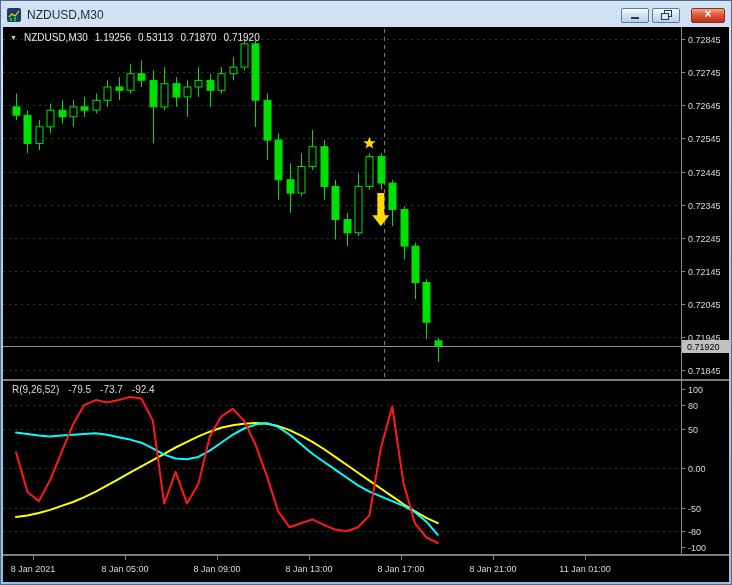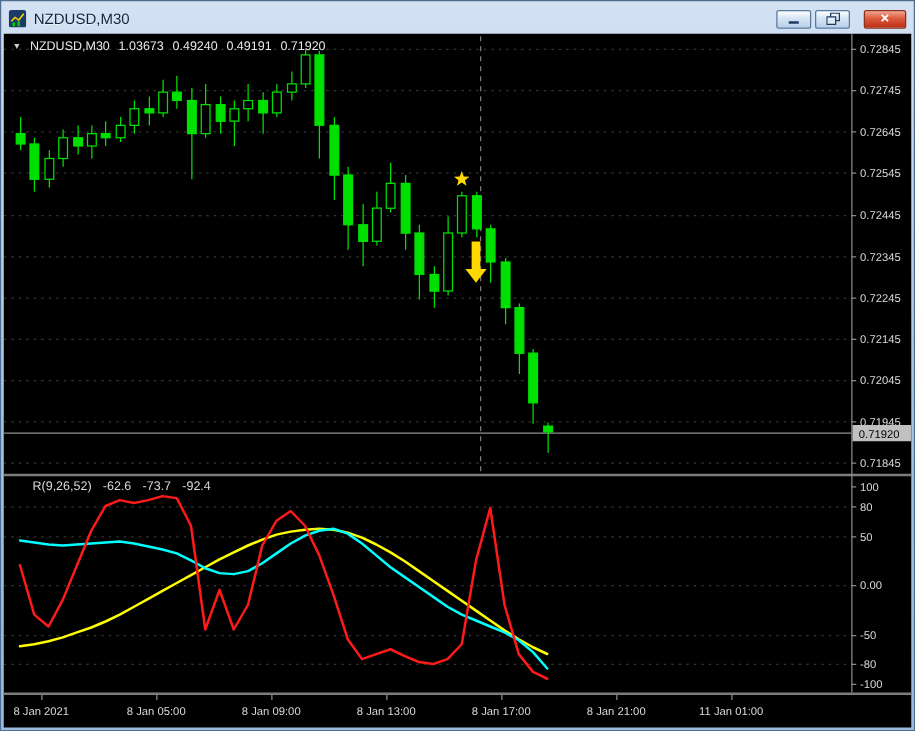--- a/index.html
+++ b/index.html
@@ -12,21 +12,21 @@
   .wb{box-sizing:border-box;width:28px;height:15px;border:1px solid #5a7a9c;border-radius:2px;padding:0;
       background:linear-gradient(#ffffff,#d8e6f4 40%,#b9d0ea);display:flex;align-items:center;justify-content:center;}
   .wb.close{width:34px;margin-left:8px;border-color:#8c2f1b;background:linear-gradient(#f2a58f,#dd5a3c 45%,#bf2f16);}
   .glyph-close{color:#fff;font-size:12px;font-weight:bold;line-height:1;margin-top:-2px;}
   .client{position:relative;width:726px;height:555px;background:#000;overflow:hidden;}
   #chart-svg{position:absolute;left:0;top:0;}
   #chart-svg text{font-family:"Liberation Sans",sans-serif;}
   .chart-info{position:absolute;left:7px;top:5px;display:flex;align-items:center;gap:7px;
               color:#e8e8e8;font-size:10px;white-space:nowrap;}
   .chart-info .dd{font-size:7px;color:#d0d0d0;}
-  .ind-info{position:absolute;left:23px;top:357px;display:flex;gap:9px;color:#dadada;font-size:10px;white-space:nowrap;}
+  .ind-info{position:absolute;left:9px;top:357px;display:flex;gap:9px;color:#dadada;font-size:10px;white-space:nowrap;}
 </style>
 </head>
 <body>
 
 <div class="window">
   <div class="titlebar">
     <span class="app-icon">
       <svg width="14" height="14" viewBox="0 0 14 14">
         <rect x="0" y="0" width="14" height="14" rx="2" fill="#1c3c67"></rect>
         <polyline points="2,9 5,6 8,8 12,3" fill="none" stroke="#ffd800" stroke-width="1.2"></polyline>
@@ -207,26 +207,26 @@
         <text x="398" y="545" text-anchor="middle" fill="#d9d9d9" font-size="9">8 Jan 17:00</text>
         <line x1="490.5" y1="529" x2="490.5" y2="533" stroke="#8a8a8a"></line>
         <text x="490" y="545" text-anchor="middle" fill="#d9d9d9" font-size="9">8 Jan 21:00</text>
         <line x1="582.5" y1="529" x2="582.5" y2="533" stroke="#8a8a8a"></line>
         <text x="582" y="545" text-anchor="middle" fill="#d9d9d9" font-size="9">11 Jan 01:00</text>
       </svg>
 
     <div class="chart-info">
       <span class="dd">▼</span>
       <span>NZDUSD,M30</span>
-      <span>1.03673</span>
-      <span>0.49240</span>
-      <span>0.49191</span>
+      <span>1.19256</span>
+      <span>0.53113</span>
+      <span>0.71870</span>
       <span>0.71920</span>
     </div>
 
     <div class="ind-info">
       <span>R(9,26,52)</span>
-      <span>-62.6</span>
+      <span>-79.5</span>
       <span>-73.7</span>
       <span>-92.4</span>
     </div>
   </div>
 </div>
 
 </body></html>

